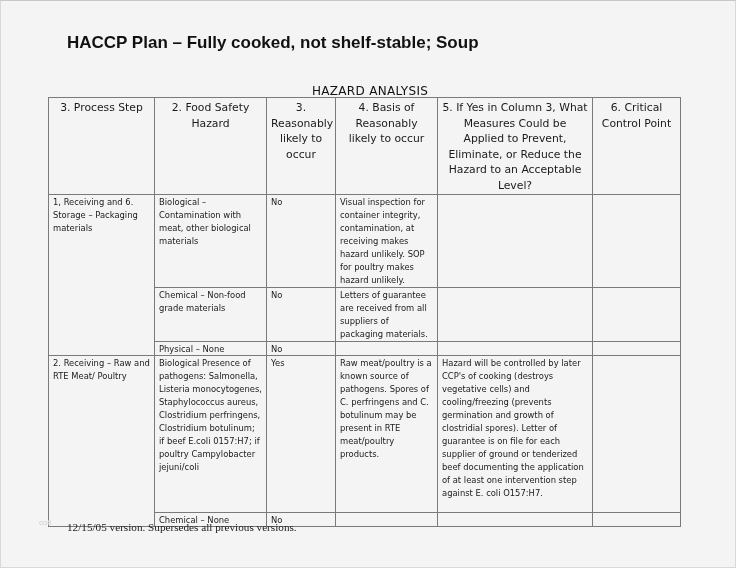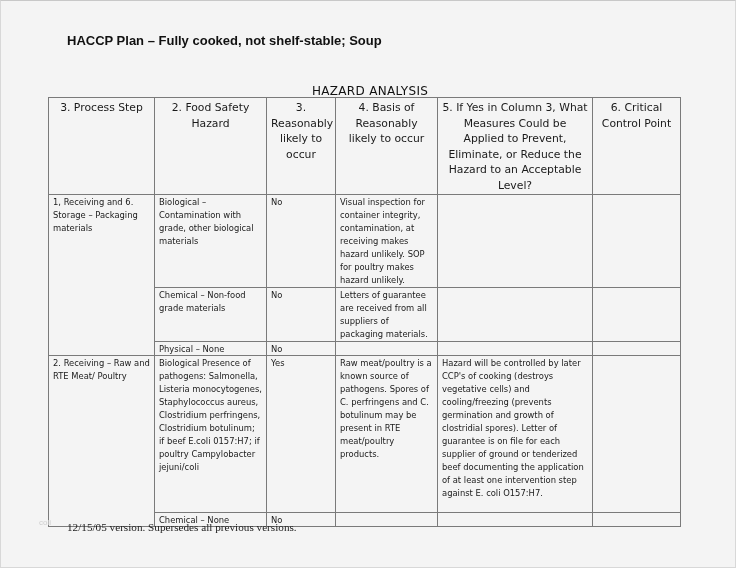--- a/index.html
+++ b/index.html
@@ -10,21 +10,21 @@
       font-family: "DejaVu Sans", sans-serif;
       color: #111;
     }
     .frame {
       position: absolute; left: 0; top: 0; width: 734px; height: 566px;
       border: 1px solid #d8d8d8; border-top-color: #c8c8c8;
     }
     .title {
       position: absolute; left: 67px; top: 33px;
       font-family: "Liberation Sans", sans-serif;
-      font-weight: bold; font-size: 13px; letter-spacing: 0px;
+      font-weight: bold; font-size: 17px; letter-spacing: 0px;
       color: #111;
     }
     .section-title {
       position: absolute; left: 312px; top: 84px;
       font-family: "DejaVu Sans", sans-serif;
       font-size: 12px; letter-spacing: 0.3px; color: #111;
     }
     table.haccp {
       position: absolute; left: 48px; top: 97px;
       border-collapse: collapse;
@@ -88,21 +88,21 @@
       <th>2. Food Safety Hazard</th>
       <th>3. Reasonably likely to occur</th>
       <th>4. Basis of Reasonably likely to occur</th>
       <th>5. If Yes in Column 3, What Measures Could be Applied to Prevent, Eliminate, or Reduce the Hazard to an Acceptable Level?</th>
       <th>6. Critical Control Point</th>
     </tr>
   </thead>
   <tbody>
     <tr class="r-bio1">
       <td rowspan="3">1, Receiving and 6. Storage – Packaging materials</td>
-      <td>Biological – Contamination with grade, other biological materials</td>
+      <td>Biological – Contamination with meat, other biological materials</td>
       <td class="center">No</td>
       <td>Visual inspection for container integrity, contamination, at receiving makes hazard unlikely. SOP for poultry makes hazard unlikely.</td>
       <td></td>
       <td></td>
     </tr>
     <tr class="r-chem1">
       <td>Chemical – Non-food grade materials</td>
       <td class="center">No</td>
       <td>Letters of guarantee are received from all suppliers of packaging materials.</td>
       <td></td>

